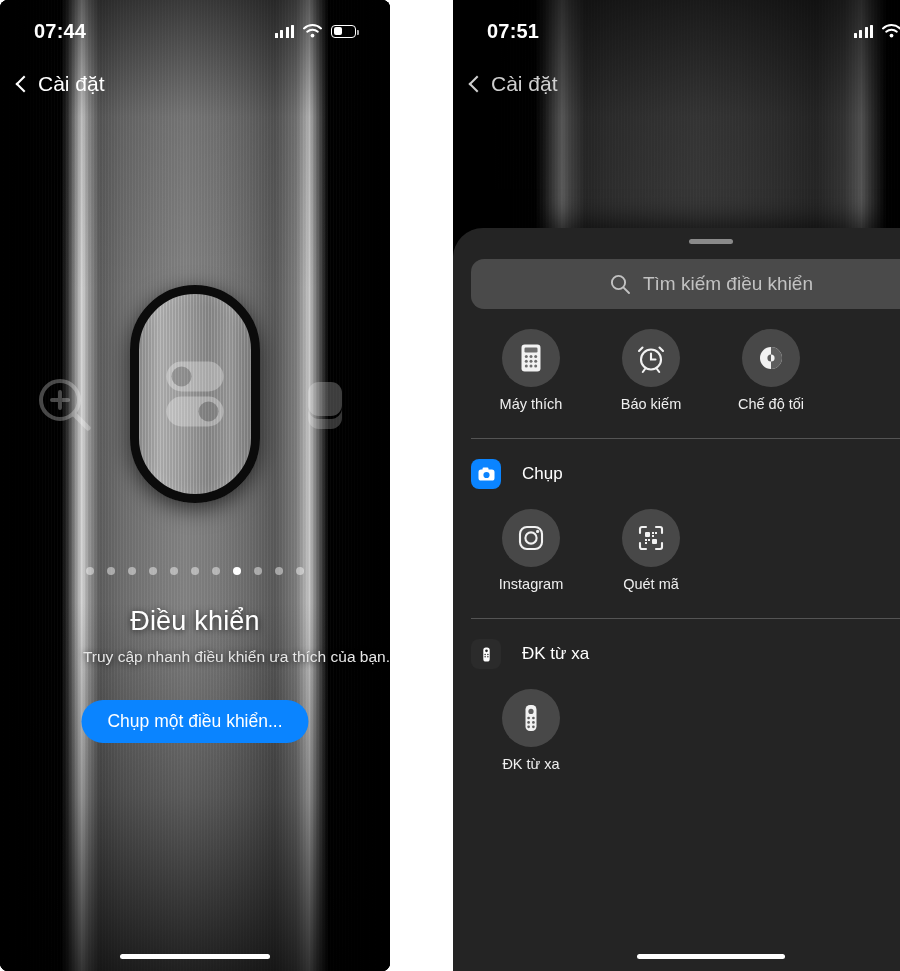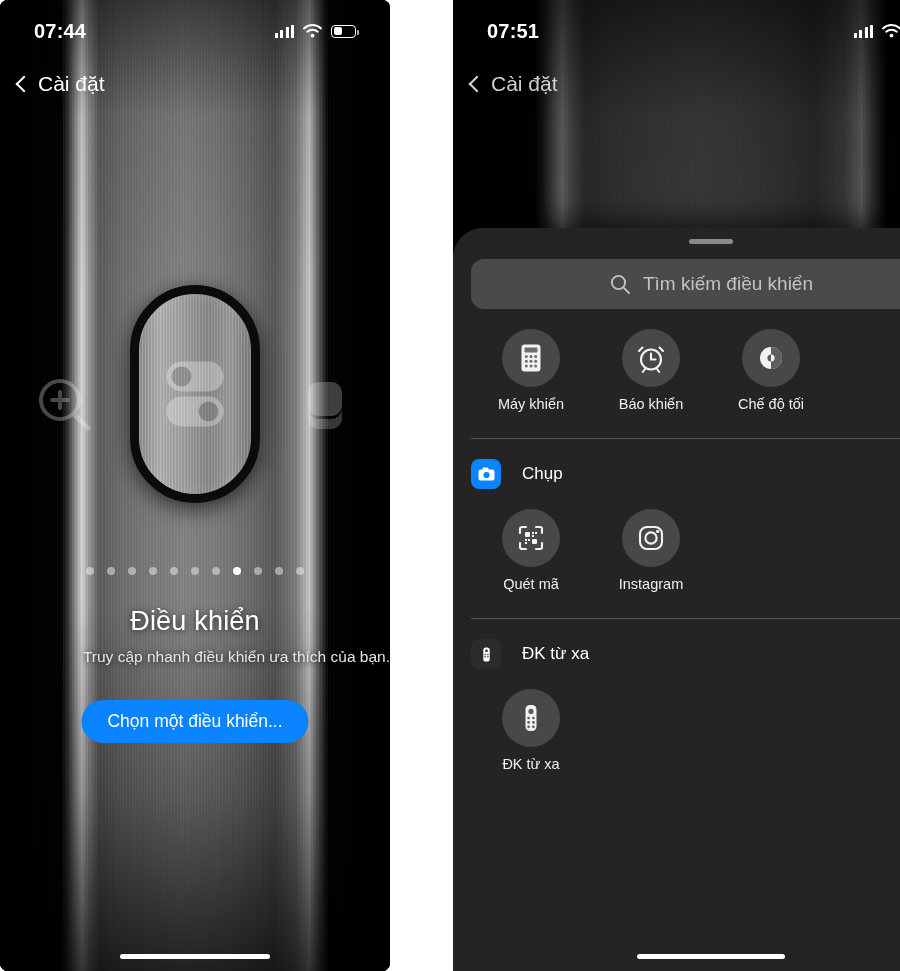--- a/index.html
+++ b/index.html
@@ -220,21 +220,21 @@
           <span></span>
           <span></span>
           <span class="active"></span>
           <span></span>
           <span></span>
           <span></span>
         </div>
 
       <div class="hero-title">Điều khiển</div>
       <div class="hero-sub">Truy cập nhanh điều khiển ưa thích của bạn.</div>
-      <button class="hero-btn">Chọn một điều khiển...</button>
+      <button class="hero-btn">Chụp một điều khiển...</button>
     </div>
 
     <div class="homebar"></div>
   </div>
 
   <div class="phone" id="phone-right">
 
     <div class="wall">
       <div class="col"></div>
       <div class="stria"></div>
@@ -293,32 +293,32 @@
                   <circle cx="20.7" cy="14.6" r="1.5"></circle>
                   <circle cx="11.3" cy="19.3" r="1.5"></circle>
                   <circle cx="16" cy="19.3" r="1.5"></circle>
                   <circle cx="20.7" cy="19.3" r="1.5"></circle>
                   <circle cx="11.3" cy="24" r="1.5"></circle>
                   <circle cx="16" cy="24" r="1.5"></circle>
                   <circle cx="20.7" cy="24" r="1.5"></circle>
                 </g>
               </svg>
             </div>
-            <div class="lbl">Máy khiển</div>
+            <div class="lbl">Máy thích</div>
           </div>
           <div class="cell">
             <div class="bubble">
               <svg width="32" height="32" viewBox="0 0 32 32">
                 <circle cx="16" cy="17.5" r="10" stroke="#f2f2f2" fill="none" stroke-width="2.1" stroke-linecap="round"></circle>
                 <path d="M16 11.5v6h4.5" stroke="#f2f2f2" fill="none" stroke-width="2.1" stroke-linecap="round"></path>
                 <path d="M7.5 5.5L4 9M24.5 5.5L28 9" stroke="#f2f2f2" fill="none" stroke-width="2.1" stroke-linecap="round"></path>
                 <path d="M10 27l-2.2 3M22 27l2.2 3" stroke="#f2f2f2" fill="none" stroke-width="2.1" stroke-linecap="round"></path>
               </svg>
             </div>
-            <div class="lbl">Báo khiển</div>
+            <div class="lbl">Báo kiếm</div>
           </div>
           <div class="cell">
             <div class="bubble">
               <svg width="32" height="32" viewBox="0 0 32 32">
                 <circle cx="16" cy="16" r="11" fill="#f2f2f2"></circle>
                 <path d="M16 5a11 11 0 0 1 0 22z" fill="#5e5e5e"></path>
                 <circle cx="16" cy="16" r="3.6" fill="#5e5e5e"></circle>
                 <path d="M16 12.4a3.6 3.6 0 0 1 0 7.2z" fill="#f2f2f2"></path>
               </svg>
             </div>
@@ -332,20 +332,30 @@
         <div class="appicon cam">
           <svg width="19" height="19" viewBox="0 0 19 19">
             <rect x="1.5" y="4.5" width="16" height="11" rx="2.6" fill="#fff"></rect>
             <rect x="5.5" y="2.6" width="6" height="3" rx="1.2" fill="#fff"></rect>
             <circle cx="9.5" cy="10" r="3.1" fill="#0a84ff"></circle>
           </svg>
         </div>
         <div class="nm">Chụp</div>
       </div>
       <div class="grid" id="section-0-grid">
+          <div class="cell">
+            <div class="bubble">
+              <svg width="32" height="32" viewBox="0 0 32 32">
+                <rect x="5" y="5" width="22" height="22" rx="7" stroke="#f2f2f2" fill="none" stroke-width="2.1" stroke-linecap="round"></rect>
+                <circle cx="16" cy="16" r="5.6" stroke="#f2f2f2" fill="none" stroke-width="2.1" stroke-linecap="round"></circle>
+                <circle cx="22.6" cy="9.4" r="1.6" fill="#f2f2f2"></circle>
+              </svg>
+            </div>
+            <div class="lbl">Instagram</div>
+          </div>
           <div class="cell">
             <div class="bubble">
               <svg width="32" height="32" viewBox="0 0 32 32">
                 <path d="M5 11V7a2 2 0 0 1 2-2h4" stroke="#f2f2f2" fill="none" stroke-width="2.1" stroke-linecap="round"></path>
                 <path d="M21 5h4a2 2 0 0 1 2 2v4" stroke="#f2f2f2" fill="none" stroke-width="2.1" stroke-linecap="round"></path>
                 <path d="M27 21v4a2 2 0 0 1-2 2h-4" stroke="#f2f2f2" fill="none" stroke-width="2.1" stroke-linecap="round"></path>
                 <path d="M11 27H7a2 2 0 0 1-2-2v-4" stroke="#f2f2f2" fill="none" stroke-width="2.1" stroke-linecap="round"></path>
                 <g fill="#f2f2f2">
                   <rect x="10" y="10" width="5" height="5" rx="1"></rect>
                   <rect x="17" y="10" width="2" height="2"></rect>
@@ -353,30 +363,20 @@
                   <rect x="17" y="13" width="2" height="2"></rect>
                   <rect x="10" y="17" width="2" height="2"></rect>
                   <rect x="13" y="17" width="2" height="2"></rect>
                   <rect x="17" y="17" width="5" height="5" rx="1"></rect>
                   <rect x="10" y="20" width="2" height="2"></rect>
                 </g>
               </svg>
             </div>
             <div class="lbl">Quét mã</div>
           </div>
-          <div class="cell">
-            <div class="bubble">
-              <svg width="32" height="32" viewBox="0 0 32 32">
-                <rect x="5" y="5" width="22" height="22" rx="7" stroke="#f2f2f2" fill="none" stroke-width="2.1" stroke-linecap="round"></rect>
-                <circle cx="16" cy="16" r="5.6" stroke="#f2f2f2" fill="none" stroke-width="2.1" stroke-linecap="round"></circle>
-                <circle cx="22.6" cy="9.4" r="1.6" fill="#f2f2f2"></circle>
-              </svg>
-            </div>
-            <div class="lbl">Instagram</div>
-          </div>
         </div>
 
       <div class="sep"></div>
 
       <div class="secthead">
         <div class="appicon remote">
           <svg width="19" height="19" viewBox="0 0 19 19">
             <rect x="6.3" y="2.4" width="6.4" height="14.2" rx="2.6" fill="#fff"></rect>
             <circle cx="9.5" cy="5.8" r="1.35" fill="#2b2b2b"></circle>
             <circle cx="8.1" cy="9.4" r="0.75" fill="#2b2b2b"></circle>

